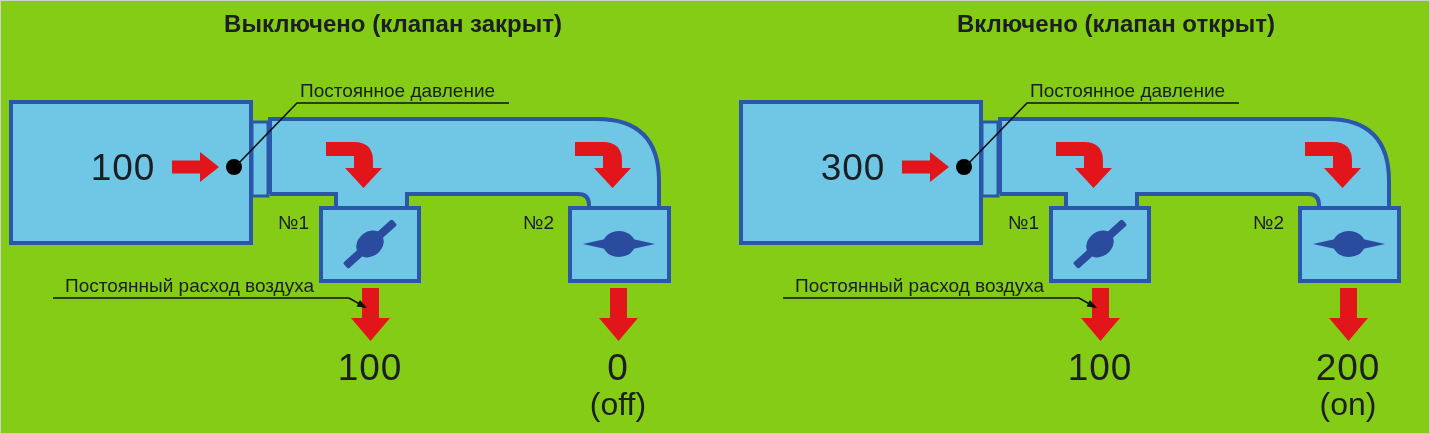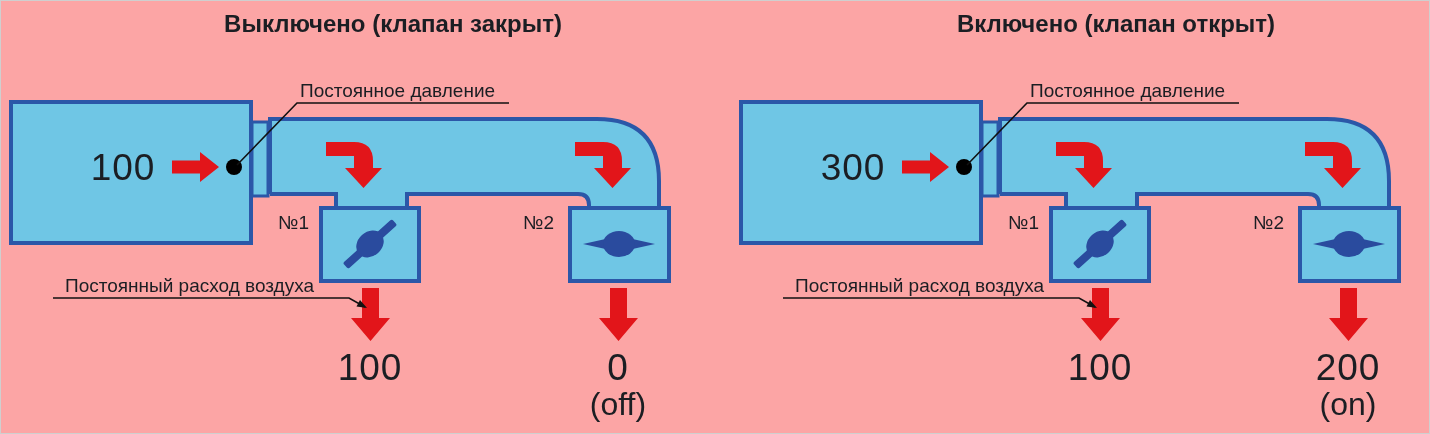--- a/index.html
+++ b/index.html
@@ -1,19 +1,19 @@
 <!DOCTYPE html>
 <html style="--duct_fill: #6FC6E5; --outline_blue: #2B57A8; --valve_blue: #2A4B9E; --arrow_red: #E2151A; --ink: #1B1E23;"><head>
 <meta charset="utf-8">
 <style>
   html,body{margin:0;padding:0;background:#ffffff;}
   #canvas{
     position:relative;
     width:1430px;height:434px;
-    background:#fca5a5;
+    background:#84cc16;
     border:1px solid #cfcfcf;
     box-sizing:border-box;
     overflow:hidden;
     font-family:"Liberation Sans","DejaVu Sans",sans-serif;
   }
   .diagram{position:absolute;top:0;width:675px;height:434px;}
   .diagram svg{display:block;}
   text{fill:var(--ink);}
   .title-text{font-size:24px;font-weight:700;}
   .label-text{font-size:19px;font-weight:400;}

